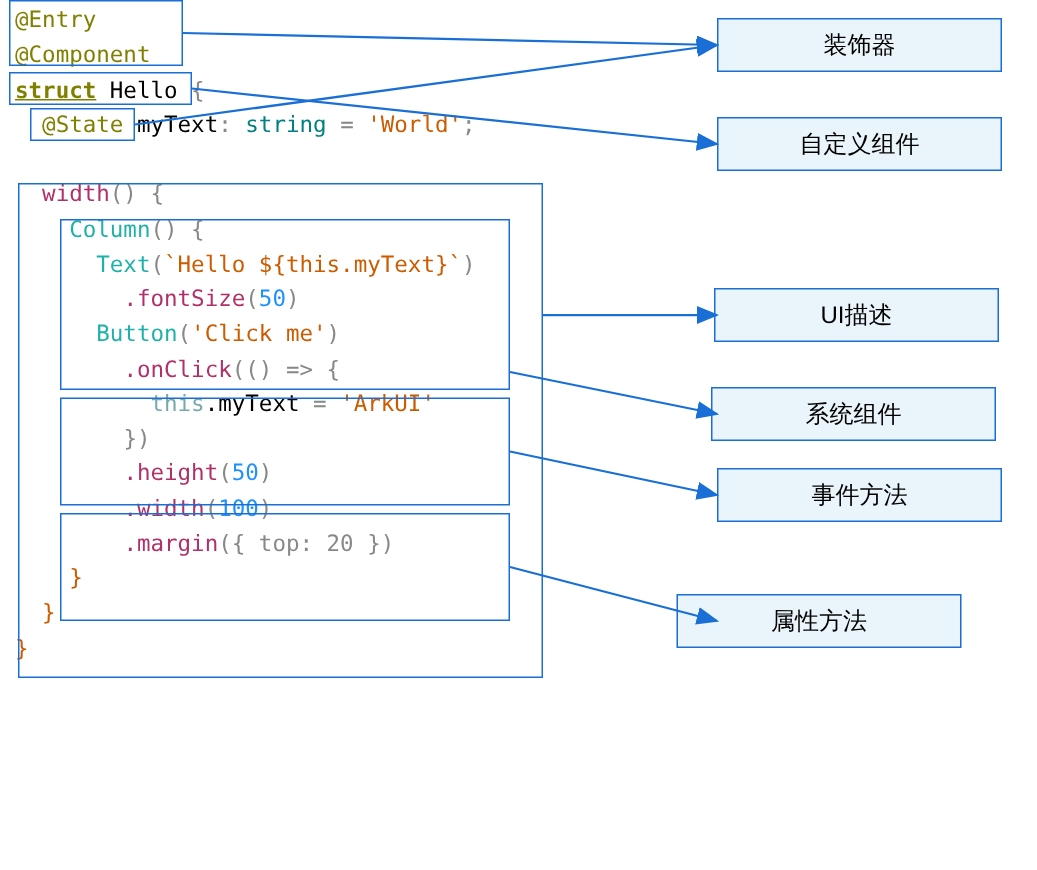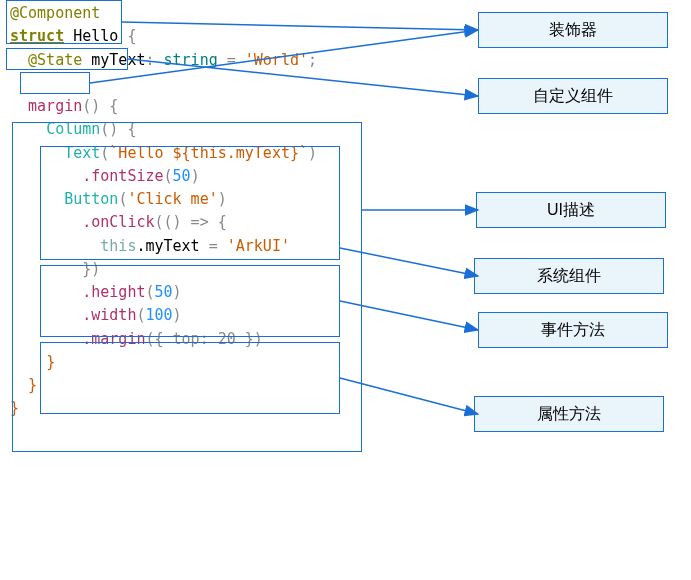--- a/index.html
+++ b/index.html
@@ -51,25 +51,26 @@
     position: absolute;
     left: 0; top: 0;
     width: 691px; height: 580px;
     pointer-events: none;
   }
 </style>
 </head>
 <body>
 
 <div class="code-area">
+  <div class="line"><span class="kw-olive">@Entry</span></div>
   <div class="line"><span class="kw-olive">@Component</span></div>
   <div class="line"><span class="kw-struct">struct</span> <span class="tok-name">Hello</span> <span class="tok-punct">{</span></div>
   <div class="line">  <span class="kw-olive">@State</span> <span class="tok-name">myText</span><span class="tok-punct">:</span> <span class="tok-type">string</span> <span class="tok-punct">=</span> <span class="tok-str">'World'</span><span class="tok-punct">;</span></div>
   <div class="line">&nbsp;</div>
-  <div class="line">  <span class="tok-method">margin</span><span class="tok-punct">()</span> <span class="tok-punct">{</span></div>
+  <div class="line">  <span class="tok-method">width</span><span class="tok-punct">()</span> <span class="tok-punct">{</span></div>
   <div class="line">    <span class="tok-comp">Column</span><span class="tok-punct">()</span> <span class="tok-punct">{</span></div>
   <div class="line">      <span class="tok-comp">Text</span><span class="tok-punct">(</span><span class="tok-str">`Hello ${this.myText}`</span><span class="tok-punct">)</span></div>
   <div class="line">        <span class="tok-method">.fontSize</span><span class="tok-punct">(</span><span class="tok-num">50</span><span class="tok-punct">)</span></div>
   <div class="line">      <span class="tok-comp">Button</span><span class="tok-punct">(</span><span class="tok-str">'Click me'</span><span class="tok-punct">)</span></div>
   <div class="line">        <span class="tok-method">.onClick</span><span class="tok-punct">(() =&gt; {</span></div>
   <div class="line">          <span class="tok-this">this</span><span class="tok-name">.myText</span> <span class="tok-punct">=</span> <span class="tok-str">'ArkUI'</span></div>
   <div class="line">        <span class="tok-punct">})</span></div>
   <div class="line">        <span class="tok-method">.height</span><span class="tok-punct">(</span><span class="tok-num">50</span><span class="tok-punct">)</span></div>
   <div class="line">        <span class="tok-method">.width</span><span class="tok-punct">(</span><span class="tok-num">100</span><span class="tok-punct">)</span></div>
   <div class="line">        <span class="tok-method">.margin</span><span class="tok-punct">({ top: 20 })</span></div>
@@ -94,21 +95,21 @@
   </div>
 <div class="label-box" style="left:476px; top:192px;">
     <span>UI描述</span>
   </div>
 <div class="label-box" style="left:474px; top:258px;">
     <span>系统组件</span>
   </div>
 <div class="label-box" style="left:478px; top:312px;text-align:center;">
     <span>事件方法</span>
   </div>
-<div class="label-box" style="left:474px; top:396px;">
+<div class="label-box" style="left:451px; top:396px;">
     <span>属性方法</span>
   </div>
 
 <svg class="conn">
   <defs>
     <marker id="arr" markerWidth="10" markerHeight="8" refX="9" refY="4" orient="auto">
       <path d="M0,0 L10,4 L0,8 Z" fill="#1a6fd6"></path>
     </marker>
   </defs>
 

